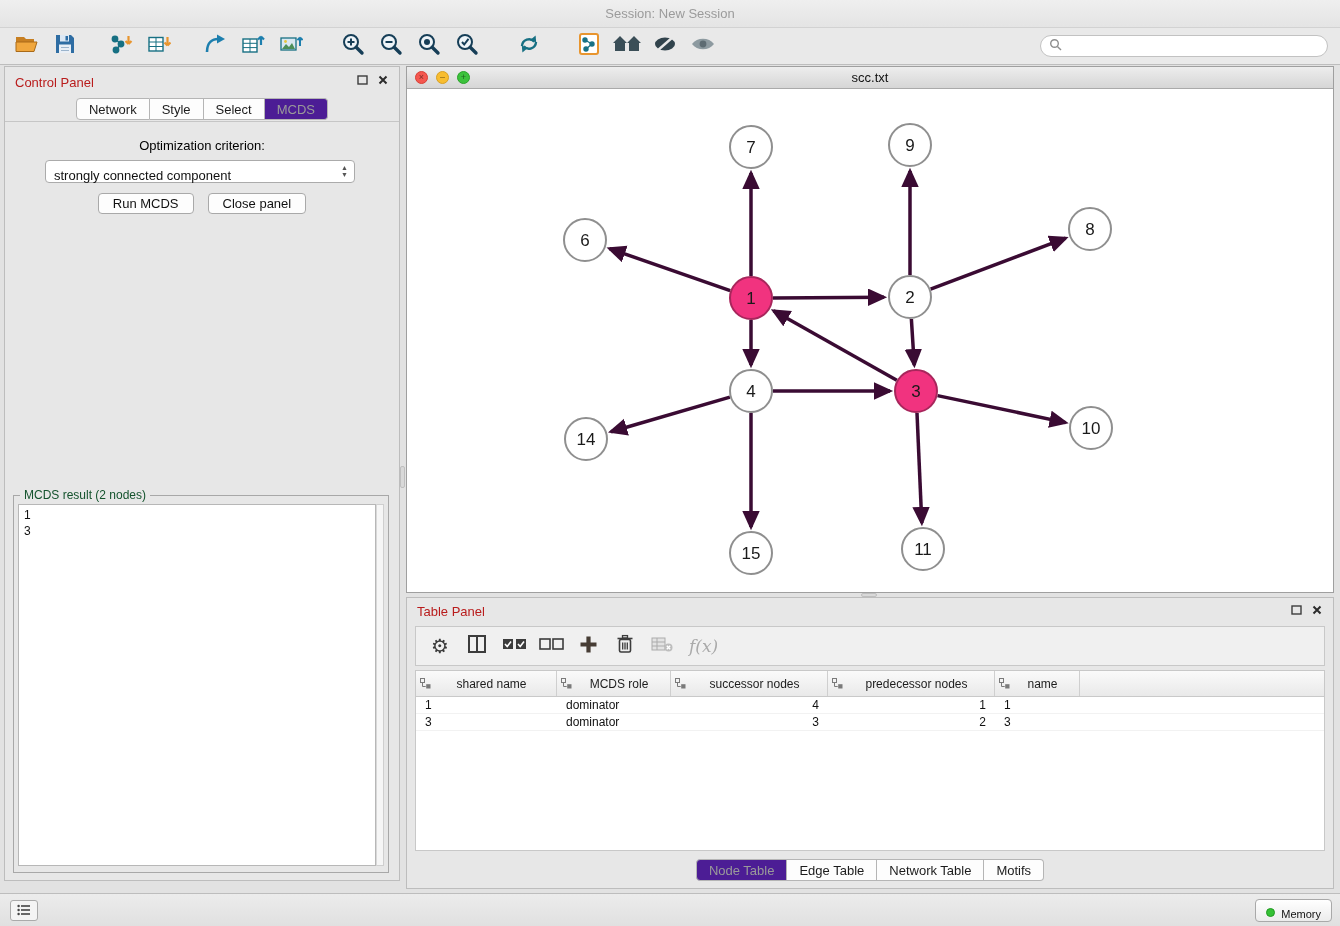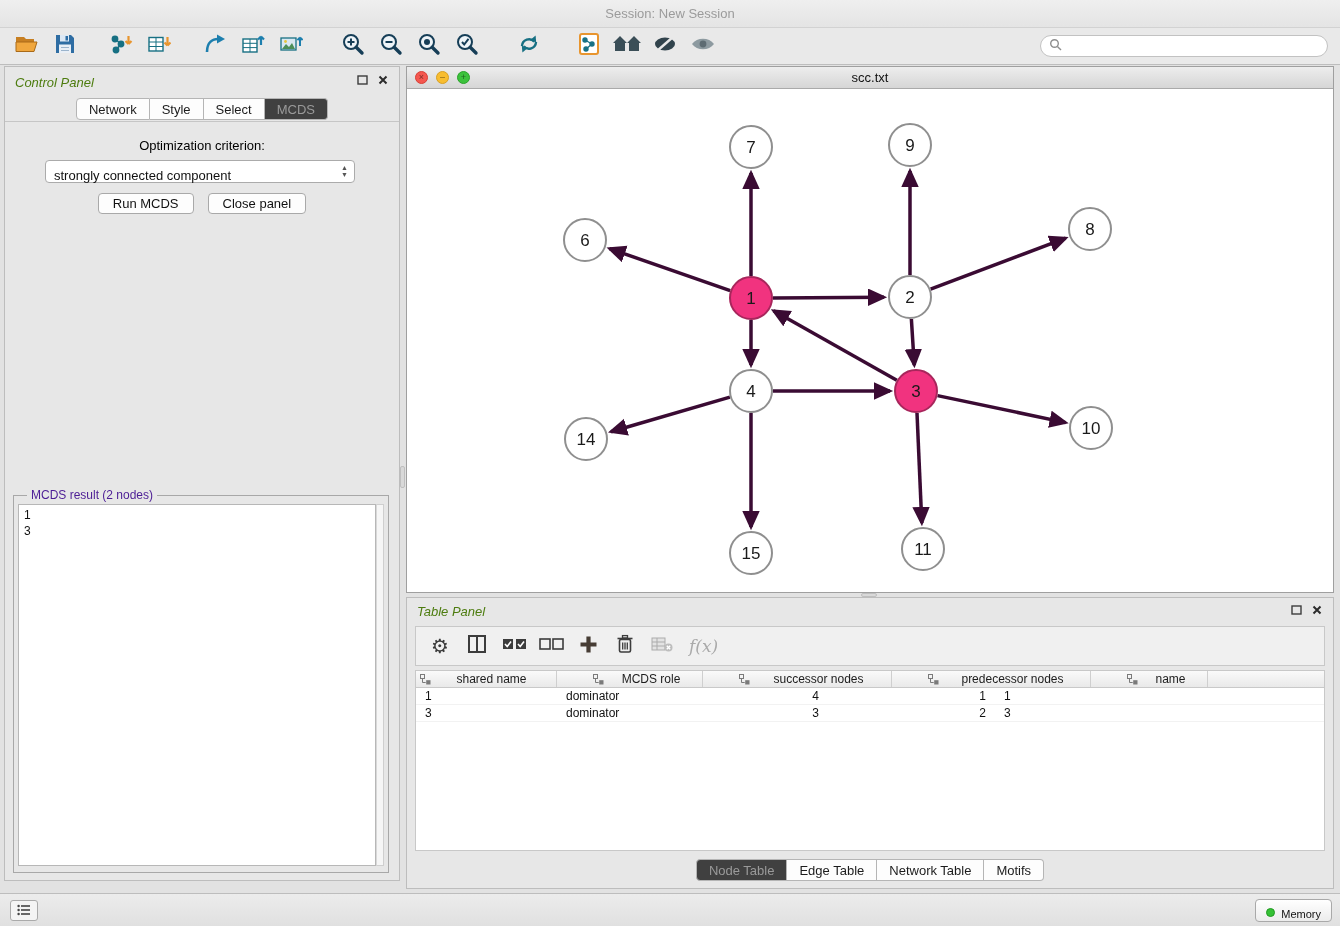--- a/index.html
+++ b/index.html
@@ -34,32 +34,32 @@
   .search-field {
     position:absolute; right:12px; top:7px; width:288px; height:22px;
     background:#fff; border:1px solid #c2c2c2; border-radius:12px;
     display:flex; align-items:center; padding-left:8px; gap:5px;
   }
   .search-field input {
     border:none; outline:none; flex:1; font-size:12px; background:transparent;
     font-family:"Liberation Sans",sans-serif;
   }
   
-  .panel-title { font-size:13px; color:#4d7c0f;font-style:italic; }
+  .panel-title { font-size:13px; color:#b91c1c; }
   .win-controls { position:absolute; right:10px; top:7px; display:flex; gap:9px; align-items:center; }
   .wc { width:12px; height:12px; display:flex; align-items:center; justify-content:center; }
   
   .tab {
     font-size:13px; color:#1c1c1c; background:#fdfdfd;
     border:1px solid #b5b5b5; border-left:none;
     padding:3px 12px; height:22px; line-height:15px; cursor:default; white-space:nowrap;
   }
   .tab:first-child { border-left:1px solid #b5b5b5; border-radius:4px 0 0 4px;text-align:right; }
   .tab:last-child { border-radius:0 4px 4px 0; }
-  .tab.active { background:#404040; color:#9a9a9a; }
+  .tab.active { background:#4c1d95; color:#9a9a9a; }
   
   .control-panel {
     position:absolute; left:4px; top:66px; width:396px; height:815px;
     background:#e7e7e7; border:1px solid #bdbdbd;
   }
   .cp-title { position:absolute; left:10px; top:8px; }
   .cp-tabs { position:absolute; top:31px; left:0; right:0; display:flex; justify-content:center; }
   .cp-hr { position:absolute; top:54px; left:0; right:0; border-top:1px solid #c6c6c6; }
   .opt-label { position:absolute; top:71px; left:0; right:0; text-align:center; font-size:13px; color:#000000; }
   .dropdown {
@@ -72,22 +72,22 @@
   .btn-row { position:absolute; top:126px; left:0; right:0; display:flex; justify-content:center; gap:14px; }
   .btn {
     background:#fdfdfd; border:1px solid #a9a9a9; border-radius:4px;
     font-size:13px; color:#111; padding:2px 14px; height:21px; line-height:15px; cursor:default;
   }
   .result-box {
     position:absolute; left:8px; top:428px; width:376px; height:378px;
     border:1px solid #a8a8a8;
   }
   .result-legend {
-    position:absolute; top:-8px; left:13px; background:#e7e7e7; padding:0 4px;
-    font-size:12px; color:#4c1d95;text-align:center;
+    position:absolute; top:-8px; left:6px; background:#e7e7e7; padding:0 4px;
+    font-size:12px; color:#14532d;text-align:center;
   }
   .result-inner {
     position:absolute; left:4px; top:8px; right:12px; bottom:6px;
     background:#fff; border:1px solid #b7b7b7; font-size:12px; color:#111;
     padding:2px 5px; overflow:hidden;
   }
   .result-line { line-height:16px; }
   .vtrack {
     position:absolute; right:4px; top:8px; bottom:6px; width:8px;
     background:#f6f6f6; border:1px solid #cfcfcf; border-left:1px solid #d8d8d8;
@@ -129,21 +129,21 @@
     background:#f0f0f0; border:1px solid #c8c8c8;
     display:flex; align-items:center; padding-left:8px; gap:5px;
   }
   .tp-btn { width:32px; height:30px; display:flex; align-items:center; justify-content:center; cursor:default; }
   .gear-glyph { font-size:20px; color:#3a3a3a; font-family:"DejaVu Sans",sans-serif; }
   .fx-glyph { font-family:"DejaVu Serif",serif; font-style:italic; font-size:17px; color:#a9a9a9; margin-left:6px; }
   .table-area {
     position:absolute; left:8px; right:8px; top:72px; bottom:37px;
     background:#fff; border:1px solid #c8c8c8; overflow:hidden;
   }
-  .thead { display:flex; height:17px; background:linear-gradient(#fafafa,#e9e9e9); border-bottom:1px solid #c9c9c9;gap:32px; }
+  .thead { display:flex; height:26px; background:linear-gradient(#fafafa,#e9e9e9); border-bottom:1px solid #c9c9c9; }
   .th {
     display:flex; align-items:center; border-right:1px solid #cfcfcf;
     font-size:12px; color:#1c1c1c; padding:0 4px; cursor:default;
   }
   .th .lbl { flex:1; text-align:center; }
   .col-icon { display:flex; align-items:center; }
   .trow { display:flex; height:17px; align-items:center; font-size:12px; color:#111; border-bottom:1px solid #f2f2f2; }
   .td { padding:0 9px; overflow:hidden; white-space:nowrap; }
   .tp-tabs { position:absolute; bottom:7px; left:0; right:0; display:flex; justify-content:center; }
   

